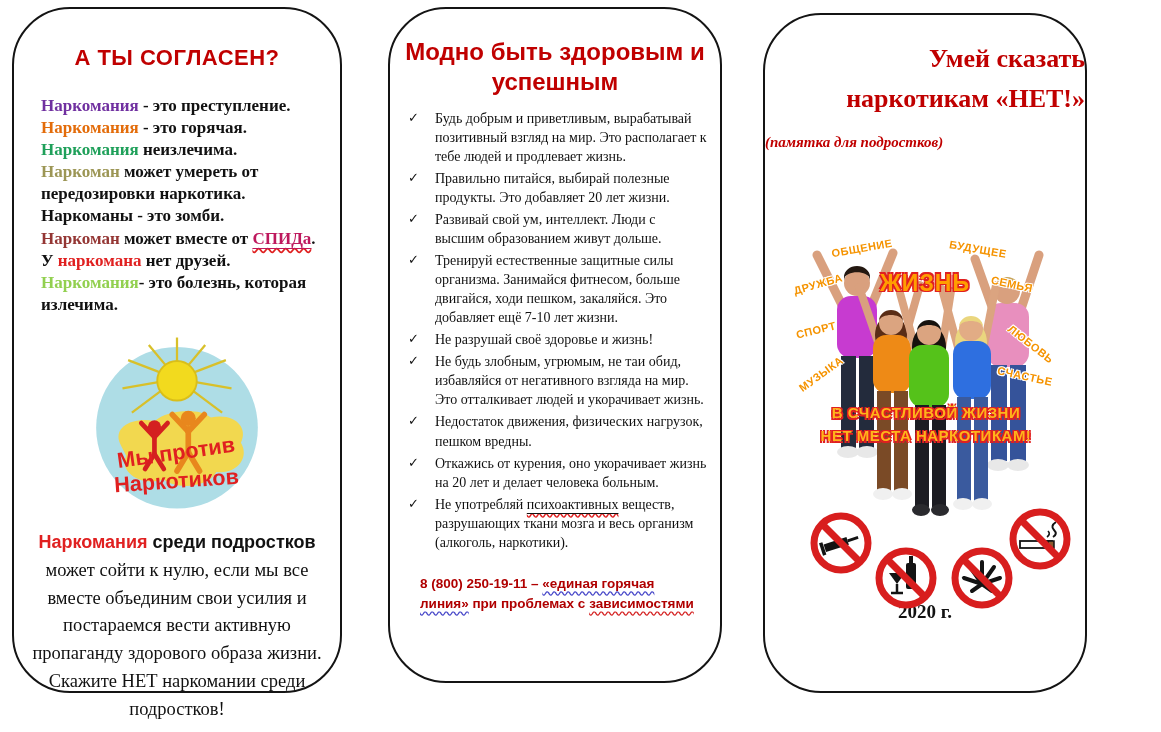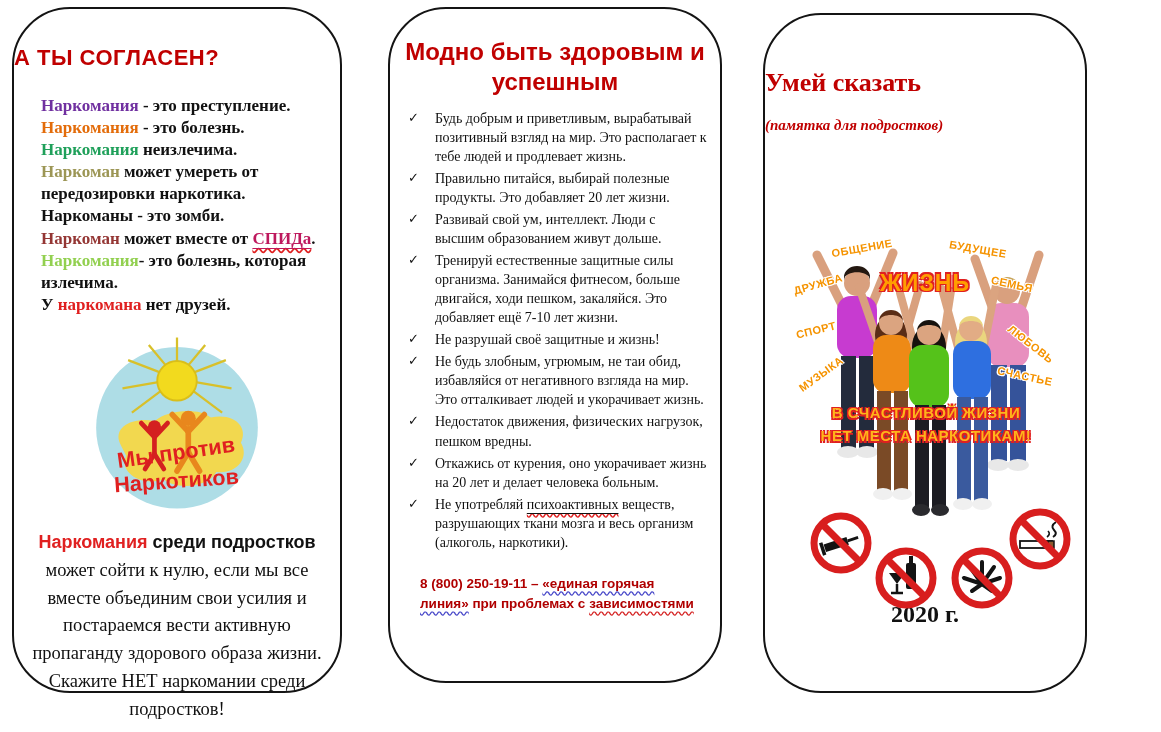--- a/index.html
+++ b/index.html
@@ -6,21 +6,21 @@
   html,body { width:1161px; height:732px; background:#ffffff; overflow:hidden;
               font-family:"Liberation Sans", sans-serif; }
   .stage { position:relative; width:1161px; height:732px; background:#fff; }
 
   .panel { position:absolute; background:#fff; border:2.5px solid #141414; border-radius:58px; }
   #panel1 { left:12px;  top:7px;  width:330px; height:686px; }
   #panel2 { left:388px; top:7px;  width:334px; height:676px; }
   #panel3 { left:763px; top:13px; width:324px; height:680px; }
 
   
-  .p1-title { margin-top:36px; text-align:left; color:#C00000;
+  .p1-title { margin-top:36px; text-align:center; color:#C00000;
               font-size:22px; font-weight:bold; letter-spacing:.5px; }
   .p1-statements { margin:24px 20px 0 27px; font-family:"Liberation Serif", serif;
                    font-weight:bold; font-size:17px; line-height:1.3; color:#111; }
   .c-purple   { color:#7030A0; }
   .c-orange   { color:#E36C0A; }
   .c-green    { color:#1FA05A; }
   .c-olive    { color:#9C9655; }
   .c-maroon   { color:#943634; }
   .c-lgreen   { color:#92D050; }
   .c-red      { color:#E02020; }
@@ -42,21 +42,21 @@
   .p2-list li { display:flex; margin-bottom:3px; }
   .p2-check { flex:0 0 27px; font-size:13px; color:#111; padding-top:1px; }
   .p2-item-text { font-family:"Liberation Serif", serif; font-size:14px;
                   line-height:1.36; color:#111; }
   .p2-hotline { margin:22px 24px 8px 30px; font-weight:bold; font-size:13.5px;
                 line-height:1.5; color:#B00000; }
   .hl-quoted { text-decoration:underline wavy #4646C8; text-underline-offset:3px; }
   .hl-last   { text-decoration:underline wavy #D42020; text-underline-offset:3px; }
 
   
-  .p3-title { margin-top:48px; text-align:left; color:#C00000;
+  .p3-title { margin-top:24px; text-align:right; color:#C00000;
               font-family:"Liberation Serif", serif; font-weight:bold;
               font-size:26px; line-height:1.55; }
   .p3-subtitle { margin-top:14px; text-align:left; color:#C00000;
                  font-family:"Liberation Serif", serif; font-weight:bold;
                  font-style:italic; font-size:15px; }
   .poster { position:absolute; left:14px; top:196px; width:292px; height:400px; }
   .poster svg.people { position:absolute; left:0; top:0; z-index:1; }
   .cloud-word { position:absolute; z-index:2; transform:translate(-50%,-50%);
                 color:#F59300; font-weight:bold; font-size:11px; letter-spacing:.5px;
                 white-space:nowrap;
@@ -71,39 +71,39 @@
             letter-spacing:.5px; color:#FFB41A;
             text-shadow:-1.5px -1.5px 0 #E02020, 1.5px -1.5px 0 #E02020,
                         -1.5px 1.5px 0 #E02020, 1.5px 1.5px 0 #E02020; }
   .sign { position:absolute; z-index:4; width:64px; height:64px; }
   #sign-syringe  { left:30px;  top:300px; }
   #sign-alcohol  { left:95px;  top:335px; }
   #sign-cannabis { left:171px; top:335px; }
   #sign-smoking  { left:229px; top:296px; }
   .p3-year { position:absolute; left:0; top:586px; width:100%; text-align:center;
              font-family:"Liberation Serif", serif; font-weight:bold;
-             font-size:24px; color:#111; }
+             font-size:19px; color:#111; }
 </style>
 </head>
 <body>
 
 <div class="stage">
 
   <div class="panel" id="panel1">
     <div class="p1-title">А ТЫ СОГЛАСЕН?</div>
 
     <div class="p1-statements">
       <div><span class="c-purple">Наркомания</span><span> - это преступление.</span></div>
-      <div><span class="c-orange">Наркомания</span><span> - это болезнь.</span></div>
+      <div><span class="c-orange">Наркомания</span><span> - это горячая.</span></div>
       <div><span class="c-green">Наркомания</span><span> неизлечима.</span></div>
       <div><span class="c-olive">Наркоман</span><span> может умереть от передозировки наркотика.</span></div>
       <div><span>Наркоманы - это зомби.</span></div>
       <div><span class="c-maroon">Наркоман</span><span> может вместе от </span><span class="wavy-red"><span class="u-aids">СПИДа</span></span><span>.</span></div>
+      <div><span>У </span><span class="c-red">наркомана</span><span> нет друзей.</span></div>
       <div><span class="c-lgreen">Наркомания</span><span>- это болезнь, которая излечима.</span></div>
-      <div><span>У </span><span class="c-red">наркомана</span><span> нет друзей.</span></div>
     </div>
 
     <div class="p1-logo">
       <svg viewBox="0 0 200 200" width="188" height="188">
         <circle cx="100" cy="104" r="86" fill="#AEDDE6"></circle>
         <g stroke="#D8C02A" stroke-width="2.4">
           <line x1="100" y1="52" x2="100" y2="8"></line>
             <line x1="100" y1="52" x2="130" y2="16"></line>
           <line x1="100" y1="52" x2="152" y2="32"></line>
             <line x1="100" y1="52" x2="158" y2="62"></line>
@@ -159,21 +159,21 @@
       <li>
           <span class="p2-check">✓</span>
           <span class="p2-item-text">Развивай свой ум, интеллект. Люди с высшим образованием живут дольше.</span>
         </li>
       <li>
           <span class="p2-check">✓</span>
           <span class="p2-item-text">Тренируй естественные защитные силы организма. Занимайся фитнесом, больше двигайся, ходи пешком, закаляйся. Это добавляет ещё 7-10 лет жизни.</span>
         </li>
       <li>
           <span class="p2-check">✓</span>
-          <span class="p2-item-text">Не разрушай своё защитные и жизнь!</span>
+          <span class="p2-item-text">Не разрушай своё здоровье и жизнь!</span>
         </li>
       <li>
           <span class="p2-check">✓</span>
           <span class="p2-item-text">Не будь злобным, угрюмым, не таи обид, избавляйся от негативного взгляда на мир. Это отталкивает людей и укорачивает жизнь.</span>
         </li>
       <li>
           <span class="p2-check">✓</span>
           <span class="p2-item-text">Недостаток движения, физических нагрузок, пешком вредны.</span>
         </li>
       <li>
@@ -187,20 +187,21 @@
     </ul>
 
     <div class="p2-hotline">
       <span>8 (800) 250-19-11</span><span> – </span><span class="hl-quoted">«единая  горячая линия»</span><span> при  проблемах  с </span><span class="hl-last">зависимостями</span>
     </div>
   </div>
 
   <div class="panel" id="panel3">
     <div class="p3-title">
       <div>Умей сказать</div>
+      <div>наркотикам «НЕТ!»</div>
     </div>
     <div class="p3-subtitle">(памятка для подростков)</div>
 
     <div class="poster">
 
       <svg class="people" viewBox="0 0 292 320" width="292" height="320">
 
         <g>
           <line x1="64" y1="96" x2="38" y2="44" stroke="#D9A07E" stroke-width="9" stroke-linecap="round"></line>
           <line x1="92" y1="96" x2="114" y2="42" stroke="#D9A07E" stroke-width="9" stroke-linecap="round"></line>

